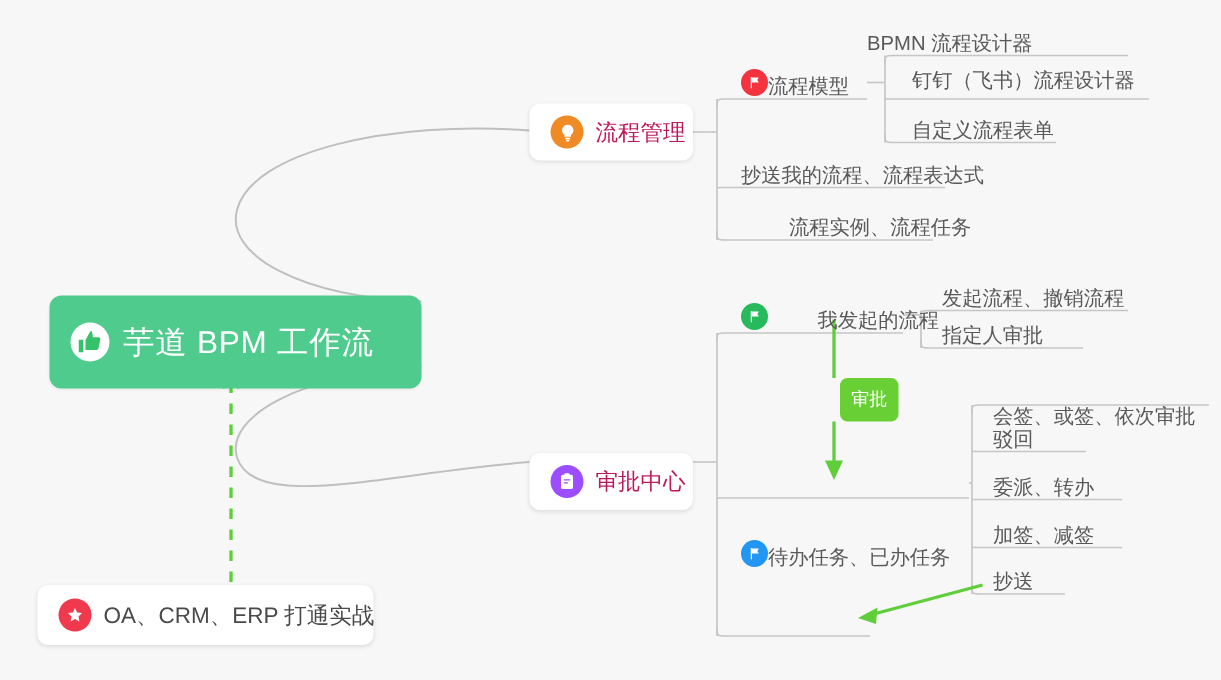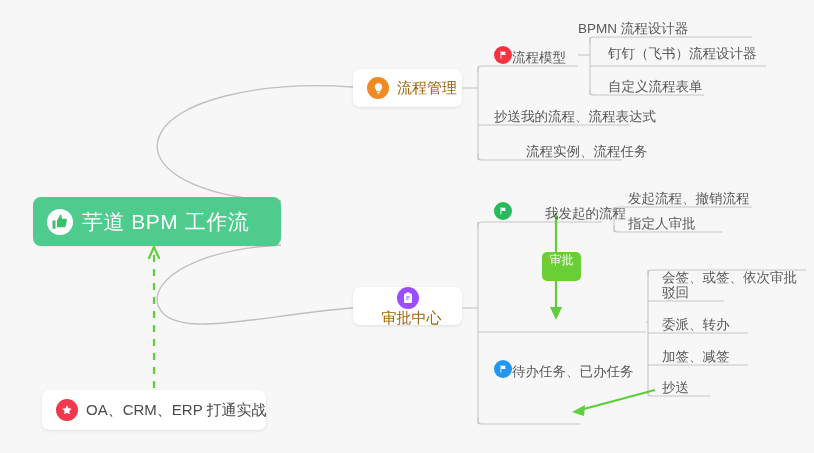--- a/index.html
+++ b/index.html
@@ -10,21 +10,21 @@
     overflow:hidden;
     position:relative;
   }
   #canvas{position:absolute;left:0;top:0;width:814px;height:453px;}
   #svg-layer{position:absolute;left:0;top:0;width:814px;height:453px;pointer-events:none;}
 
   
   .root-node{
     position:absolute;
     left:33px;top:197px;
-    width:248px;height:49px;
+    width:248px;height:62px;
     background:#4ecb8d;
     border-radius:8px;
     display:flex;align-items:center;
     box-sizing:border-box;
     padding-left:14px;
     box-shadow:0 1px 2px rgba(0,0,0,.06);
   }
   .root-label{
     color:#ffffff;
     font-size:21px;
@@ -38,35 +38,35 @@
     position:absolute;
     background:#ffffff;
     border-radius:7px;
     display:flex;align-items:center;
     box-sizing:border-box;
     padding:0 14px;
     box-shadow:0 1px 3px rgba(0,0,0,.10);
     white-space:nowrap;
   }
   .card .card-label{
-    font-size:15px;color:#a16207;margin-left:8px;
+    font-size:15px;color:#be185d;margin-left:8px;
   }
   #node-flow-mgmt{left:353px;top:69px;width:109px;height:38px;}
-  #node-approve-center{left:353px;top:287px;width:109px;height:38px;flex-direction:column;}
-  #node-oa{left:42px;top:390px;width:224px;height:40px;text-align:right;}
+  #node-approve-center{left:353px;top:302px;width:109px;height:38px;}
+  #node-oa{left:25px;top:390px;width:224px;height:40px;text-align:right;}
   #node-oa .card-label{font-size:15px;color:#4a4a4a;}
 
   
   .green-tag{
     position:absolute;
-    left:542px;top:252px;
+    left:560px;top:252px;
     width:39px;height:29px;
     background:#68d035;
     border-radius:5px;
-    display:flex;align-items:flex-start;justify-content:center;
+    display:flex;align-items:center;justify-content:center;
     color:#ffffff;font-size:12px;
   }
 
   
   .leaf{
     position:absolute;
     font-size:13.5px;
     color:#595959;
     white-space:nowrap;
     padding:0 6px 4px 6px;

